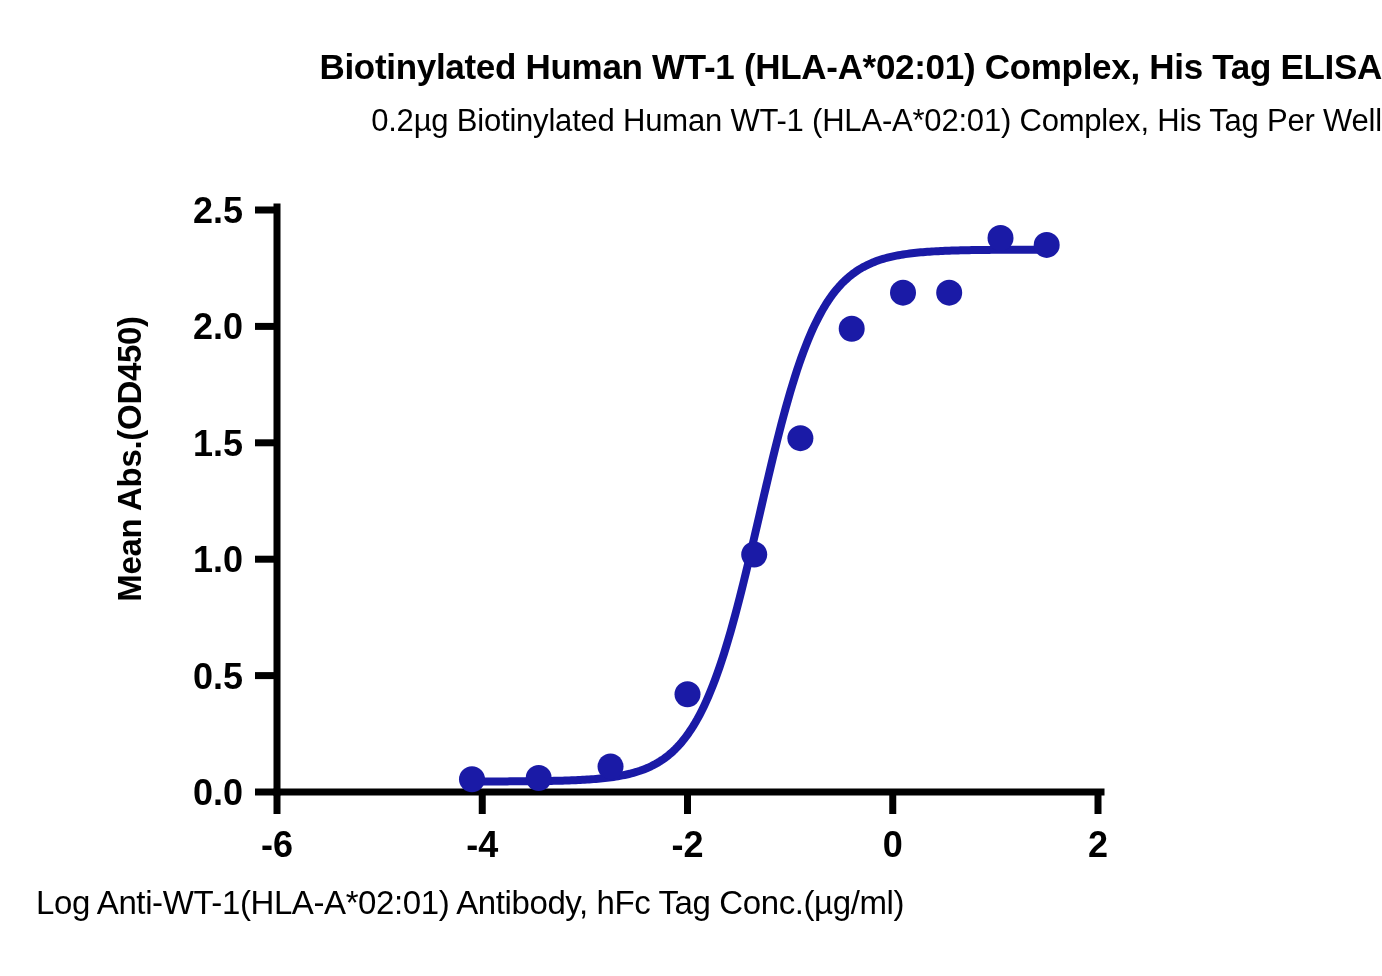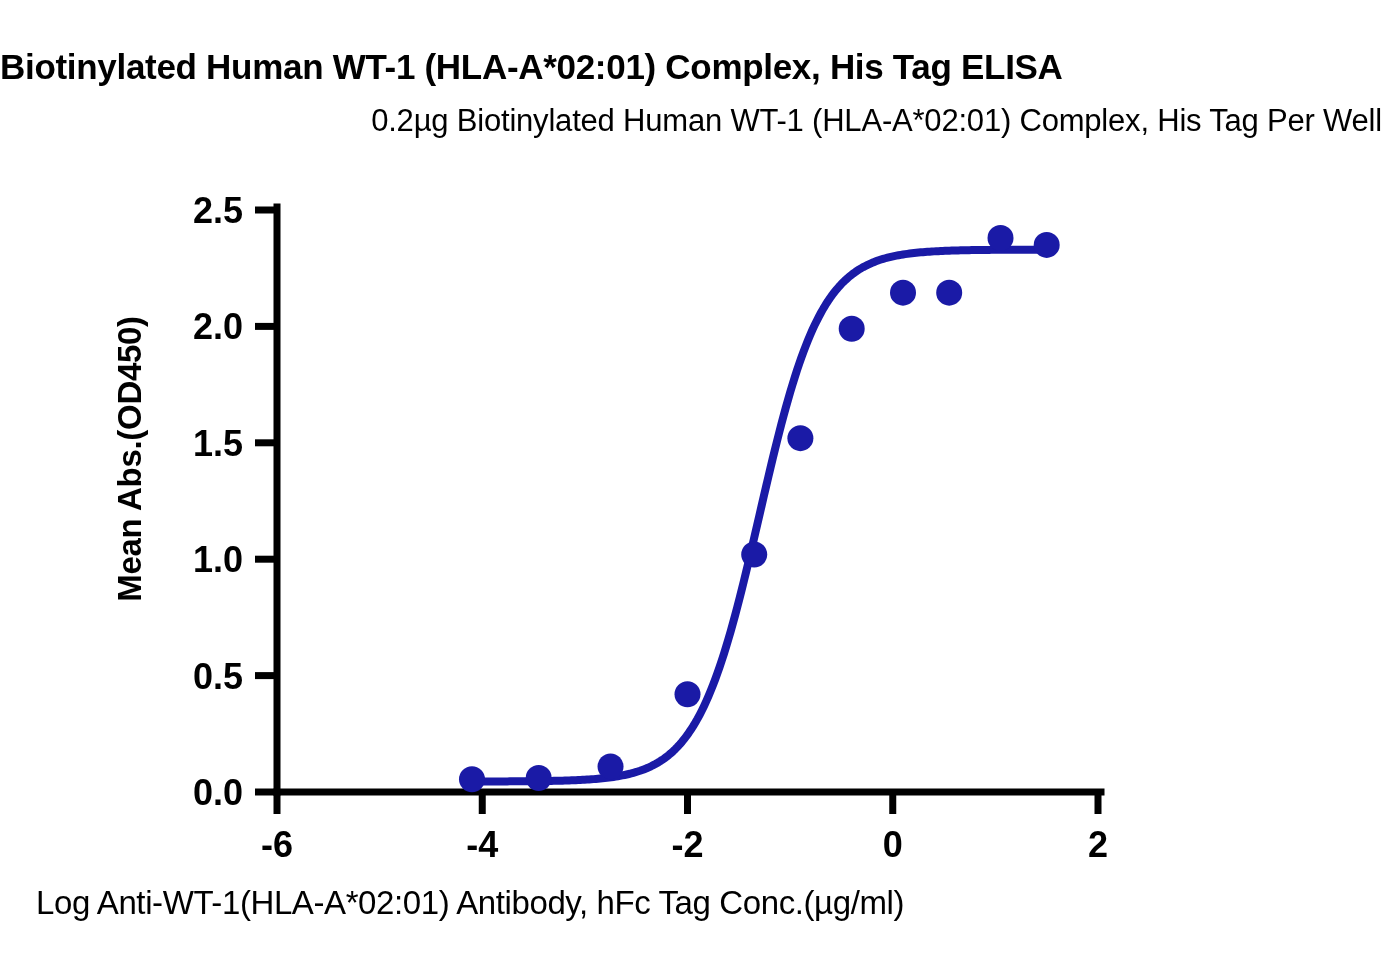--- a/index.html
+++ b/index.html
@@ -20,21 +20,21 @@
     left: 0;
     top: 0;
     width: 1382px;
     height: 976px;
   }
   .chart-title {
     position: absolute;
     left: 0;
     top: 48px;
     width: 1382px;
-    text-align: left;
+    text-align: right;
     font-size: 35px;
     font-weight: bold;
     letter-spacing: -0.3px;
     line-height: 1.1;
     white-space: nowrap;
   }
   .chart-subtitle {
     position: absolute;
     left: 0;
     top: 104px;

